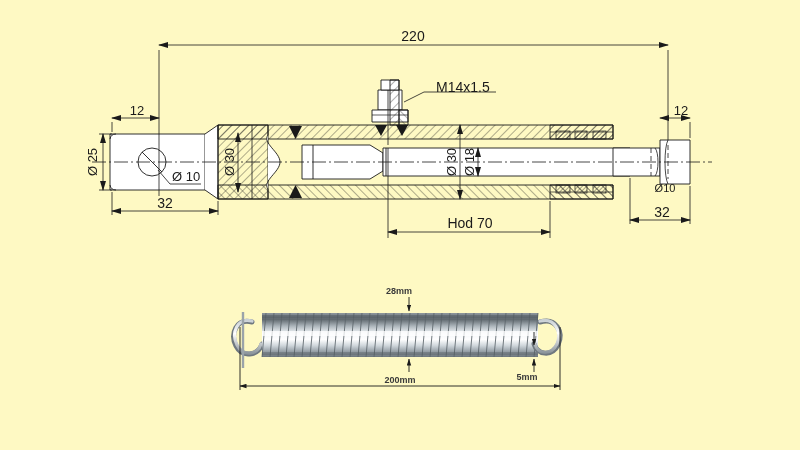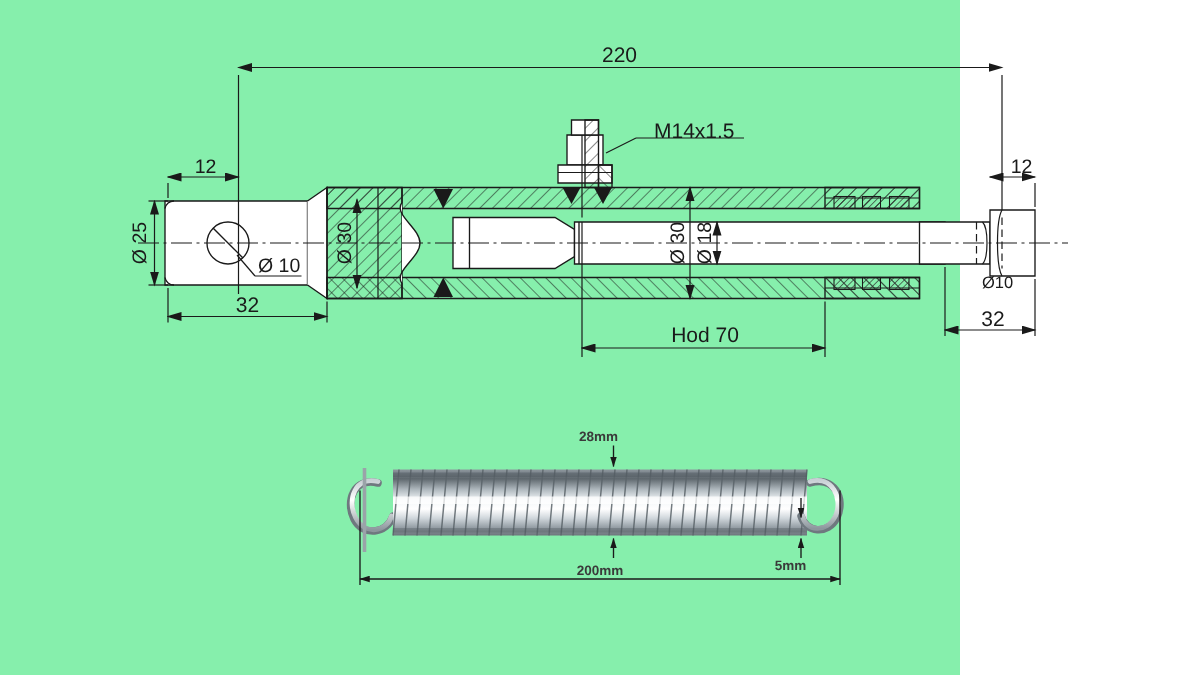--- a/index.html
+++ b/index.html
@@ -9,23 +9,23 @@
   }
   body {
     width: 800px;
     height: 450px;
     font-family: "Liberation Sans", sans-serif;
     overflow: hidden;
     position: relative;
   }
   #sheet {
     position: relative;
-    width: 640px;
+    width: 800px;
     height: 450px;
-    background: #86efac;
+    background: #fef9c3;
   }
   #drawing-svg {
     position: absolute;
     left: 0;
     top: 0;
     width: 800px;
     height: 450px;
   }
   .dim-text {
     font-family: "Liberation Sans", sans-serif;

